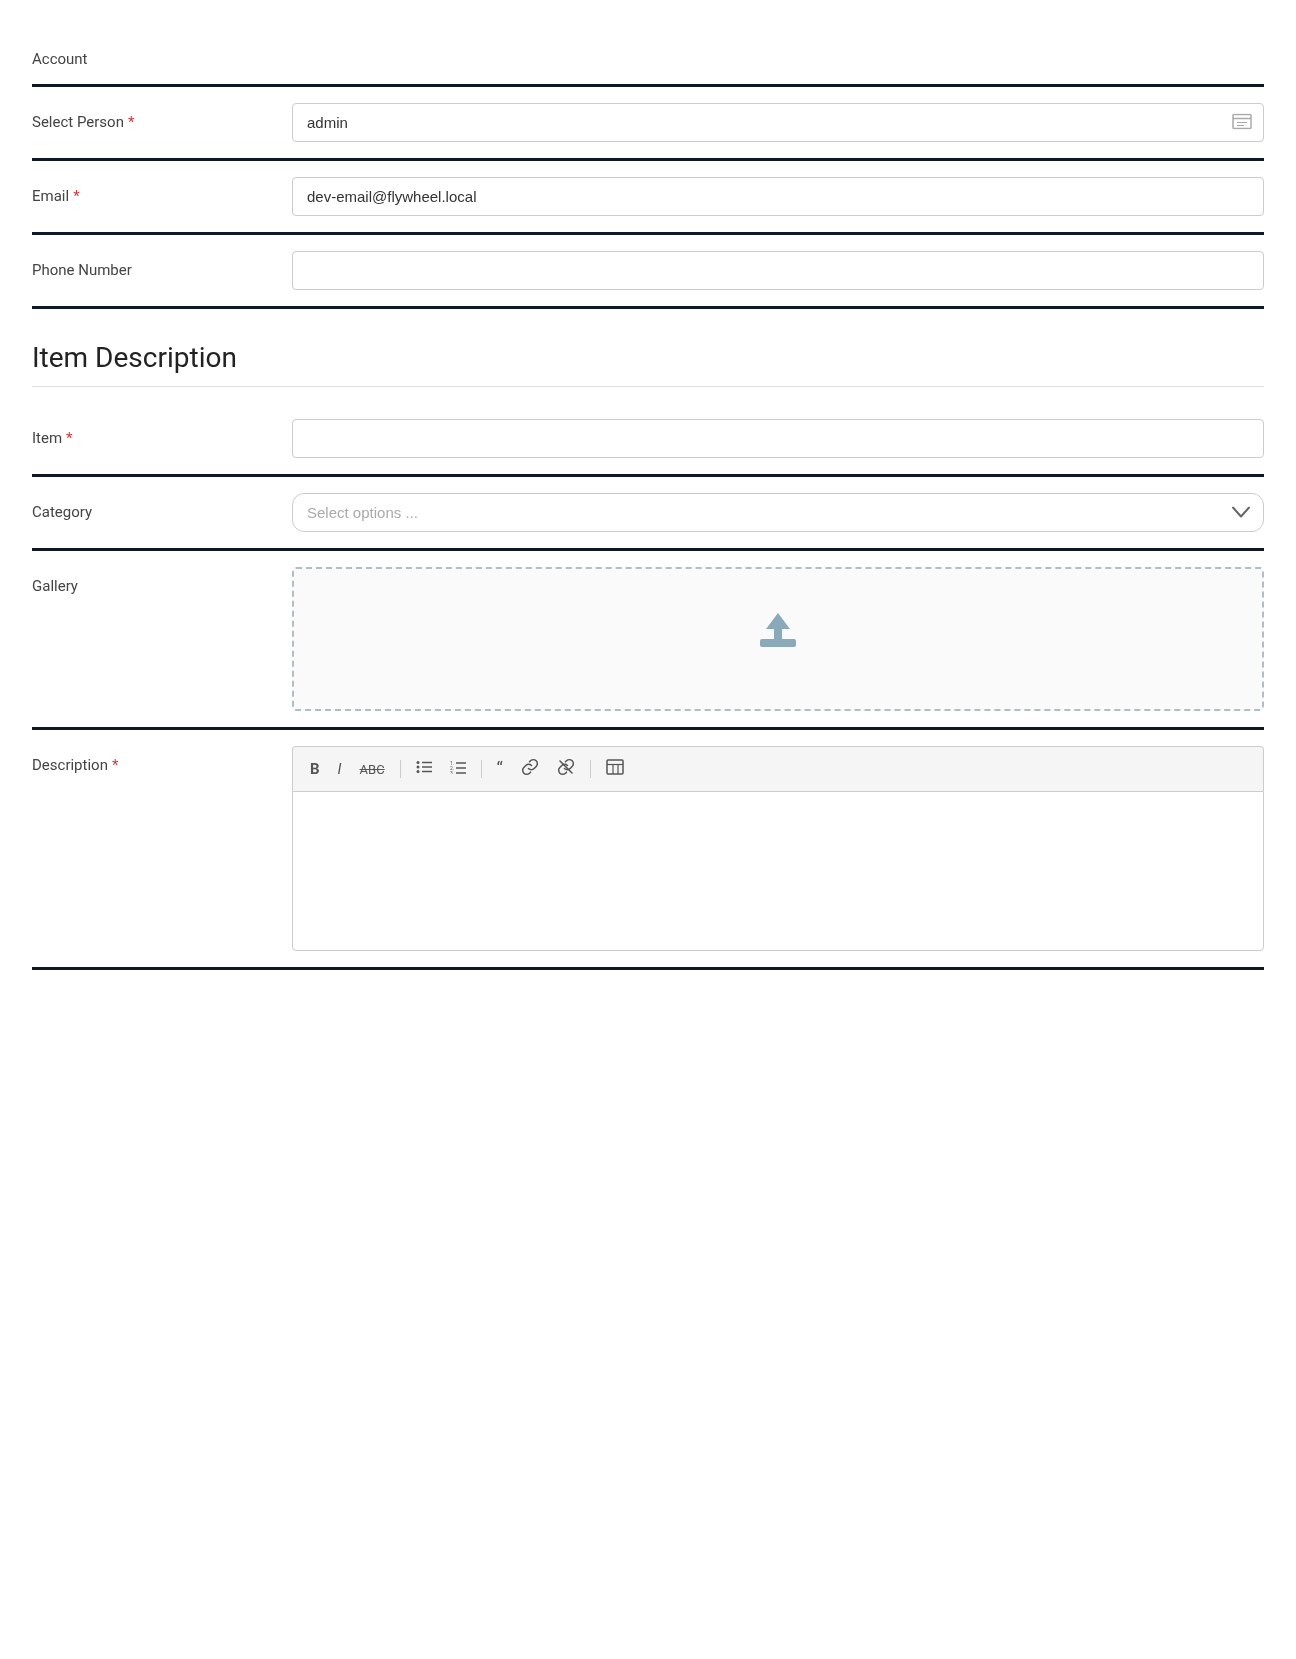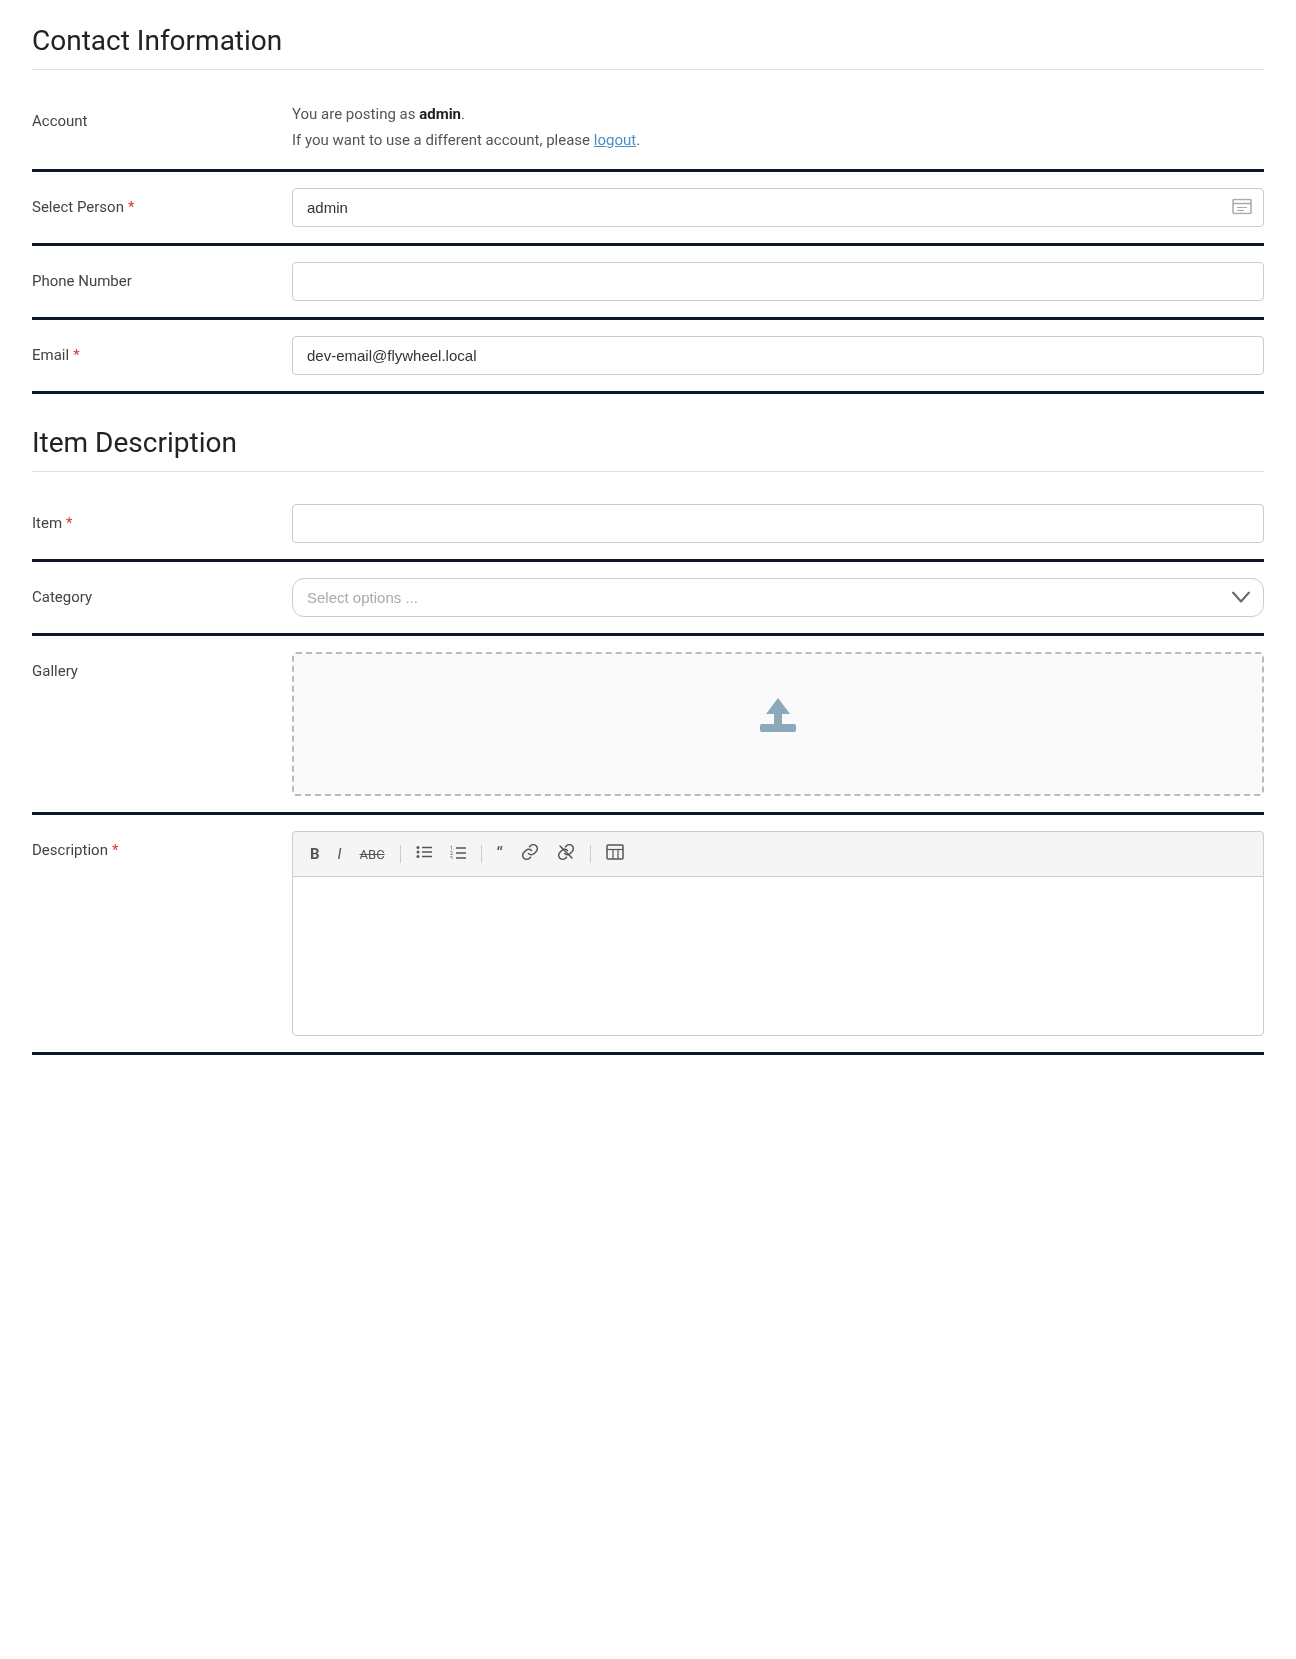--- a/index.html
+++ b/index.html
@@ -203,64 +203,55 @@
       width: 1px;
       height: 18px;
       background: #ccc;
       margin: 0 2px;
     }
   </style>
 </head>
 <body>
 
 <div class="form-section">
-  <h1 class="section-title">Contact Information</h1>
 
   <div class="form-row">
     <div class="form-label">Account</div>
-    <div class="form-control-wrapper">
-      <div class="account-text">
-        <span>You are posting as </span><strong>admin</strong><span>.</span>
-      </div>
-      <div class="account-text">
-        <span>If you want to use a different account, please </span><a class="account-link">logout</a><span>.</span>
-      </div>
-    </div>
   </div>
 
   <div class="form-row">
     <div class="form-label">
       <span>Select Person</span><span class="required-star">*</span>
     </div>
     <div class="form-control-wrapper input-with-icon">
       <input type="text" class="form-input" value="admin" style="">
       <span class="input-icon">
         <svg width="20" height="16" viewBox="0 0 20 16" fill="none" xmlns="http://www.w3.org/2000/svg">
           <rect x="1" y="1" width="18" height="14" rx="1" stroke="#aaa" stroke-width="1.5" fill="none"></rect>
           <line x1="1" y1="5" x2="19" y2="5" stroke="#aaa" stroke-width="1.5"></line>
           <line x1="5" y1="9" x2="15" y2="9" stroke="#aaa" stroke-width="1.2"></line>
           <line x1="5" y1="12" x2="12" y2="12" stroke="#aaa" stroke-width="1.2"></line>
         </svg>
       </span>
     </div>
   </div>
 
   <div class="form-row">
-    <div class="form-label">Phone Number</div>
-    <div class="form-control-wrapper">
-      <input type="tel" class="form-input" style="">
-    </div>
-  </div>
-
-  <div class="form-row">
     <div class="form-label">
       <span>Email</span><span class="required-star">*</span>
     </div>
     <div class="form-control-wrapper">
       <input type="email" class="form-input" value="dev-email@flywheel.local" style="">
+    </div>
+  </div>
+
+  <div class="form-row">
+    <div class="form-label">Phone Number</div>
+    <div class="form-control-wrapper">
+      <input type="tel" class="form-input" style="">
     </div>
   </div>
 </div>
 
 <div class="form-section">
   <h1 class="section-title">Item Description</h1>
 
   <div class="form-row">
     <div class="form-label">
       <span>Item</span><span class="required-star">*</span>

